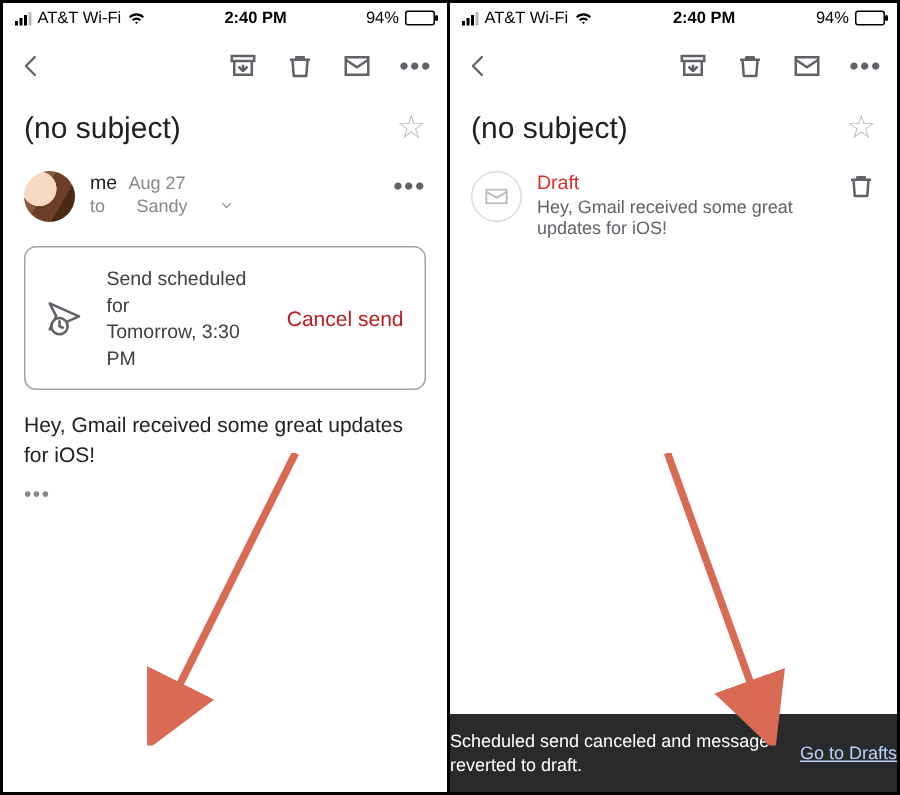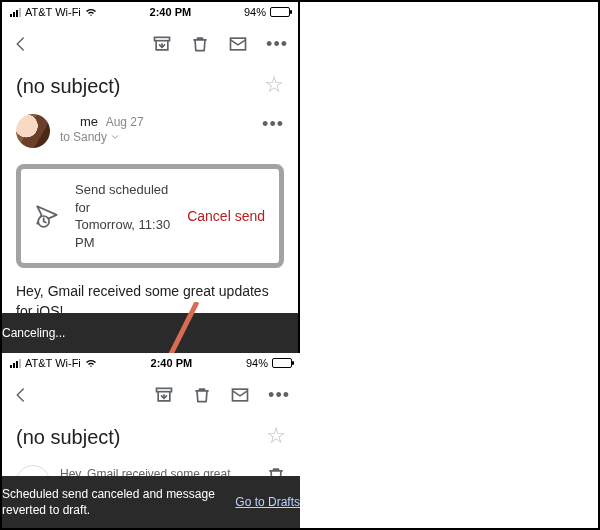--- a/index.html
+++ b/index.html
@@ -9,21 +9,20 @@
     width: 600px;
     height: 530px;
     overflow: hidden;
   }
   .wrap {
     display: flex;
     width: 600px;
     height: 530px;
     border: 2px solid #000;
     position: relative;
-    flex-direction: column;
   }
   .phone {
     width: 50%;
     height: 100%;
     display: flex;
     flex-direction: column;
     position: relative;
     background: #fff;
   }
   .phone.left { border-right: 2px solid #000; }
@@ -77,29 +76,29 @@
       radial-gradient(circle at 30% 35%, #f7d9c4 0 35%, transparent 36%),
       linear-gradient(120deg,#8b5a3c 0 40%,#6b3f28 40% 70%,#4a2915 70% 100%);
     flex-shrink:0;
   }
   .avatar-circle {
     width:34px; height:34px; border-radius:50%;
     border:1px solid #ddd; display:flex; align-items:center; justify-content:center;
     color:#bbb; flex-shrink:0;
   }
   .sender-block { flex:1; font-size:13px; }
-  .sender-line { color:#202124;margin-left:20px; }
+  .sender-line { color:#202124; }
   .sender-date { color:#888; font-size:12px; margin-left:4px; }
-  .to-line { color:#888; font-size:12px; display:flex; align-items:center; gap:3px; margin-top:1px; }
+  .to-line { color:#888; font-size:12px; display:flex; align-items:center; gap:21px; margin-top:1px; }
   .draft-label { color:#d93025; font-size:13px; }
   .draft-preview { color:#5f6368; font-size:12px; margin-top:2px; }
   .overflow { font-size:18px; color:#5f6368; letter-spacing:1px; }
   .sched-card {
     margin: 6px 14px 14px 14px;
-    border:5px solid #a3a3a3; border-radius:8px;
+    border:1px solid #a3a3a3; border-radius:8px;
     padding:12px 14px; display:flex; align-items:center; gap:14px;
   }
   .sched-icon { color:#5f6368; flex-shrink:0; }
   .sched-text { flex:1; font-size:13px; color:#3c4043; line-height:1.35; }
   .cancel-send { color:#b91c1c; font-size:14px; font-weight:500; }
   .body-text {
     padding: 0 14px; font-size:14px; color:#202124; line-height:1.4;
   }
   .body-more { padding: 8px 14px; color:#888; letter-spacing:1px; font-size:14px; }
   .toast {
@@ -201,31 +200,28 @@
     <div class="sched-card">
       <span class="sched-icon">
         <svg width="26" height="26" viewBox="0 0 24 24">
             <path d="M2 3l18 8-18 8 4-8z" stroke="#5f6368" stroke-width="1.6" fill="none" stroke-linejoin="round"></path>
             <circle cx="8" cy="17" r="5" fill="#fff" stroke="#5f6368" stroke-width="1.6"></circle>
             <path d="M8 14v3l2 1" stroke="#5f6368" stroke-width="1.6" fill="none" stroke-linecap="round"></path>
           </svg>
       </span>
       <div class="sched-text">
         <div>Send scheduled for</div>
-        <div>Tomorrow, 11:30 PM</div>
+        <div>Tomorrow, 3:30 PM</div>
       </div>
       <span class="cancel-send">Cancel send</span>
     </div>
 
     <div class="body-text">Hey, Gmail received some great updates for iOS!</div>
     <div class="body-more">•••</div>
 
-    <div class="toast">
-      <span class="toast-msg">Canceling...</span>
-    </div>
 
     <svg class="arrow" style="left:90px;top:300px" width="120" height="195" viewBox="0 0 120 195">
       <defs>
           <marker id="ah1" markerWidth="10" markerHeight="10" refX="6" refY="5" orient="auto">
             <path d="M0 0 L10 5 L0 10 Z" fill="#d96b55"></path>
           </marker>
         </defs>
       <line x1="105" y1="0" x2="15" y2="180" stroke="#d96b55" stroke-width="5" marker-end="url(#ah1)"></line>
     </svg>
   </div>
@@ -289,20 +285,21 @@
     </div>
 
     <div class="msg-head">
       <div class="avatar-circle">
         <svg width="18" height="18" viewBox="0 0 24 24">
             <rect x="3" y="6" width="18" height="12" stroke="#bbb" stroke-width="1.6" fill="none"></rect>
             <path d="M3 8l9 5 9-5" stroke="#bbb" stroke-width="1.6" fill="none"></path>
           </svg>
       </div>
       <div class="sender-block">
+        <div class="draft-label">Draft</div>
         <div class="draft-preview">Hey, Gmail received some great updates for iOS!</div>
       </div>
       <span class="icon">
         <svg width="20" height="20" viewBox="0 0 24 24">
             <path d="M4 7h16M9 7V5h6v2M6 7l1 13h10l1-13" stroke="#5f6368" stroke-width="2" fill="none" stroke-linejoin="round"></path>
           </svg>
       </span>
     </div>
 
     <div class="toast">

